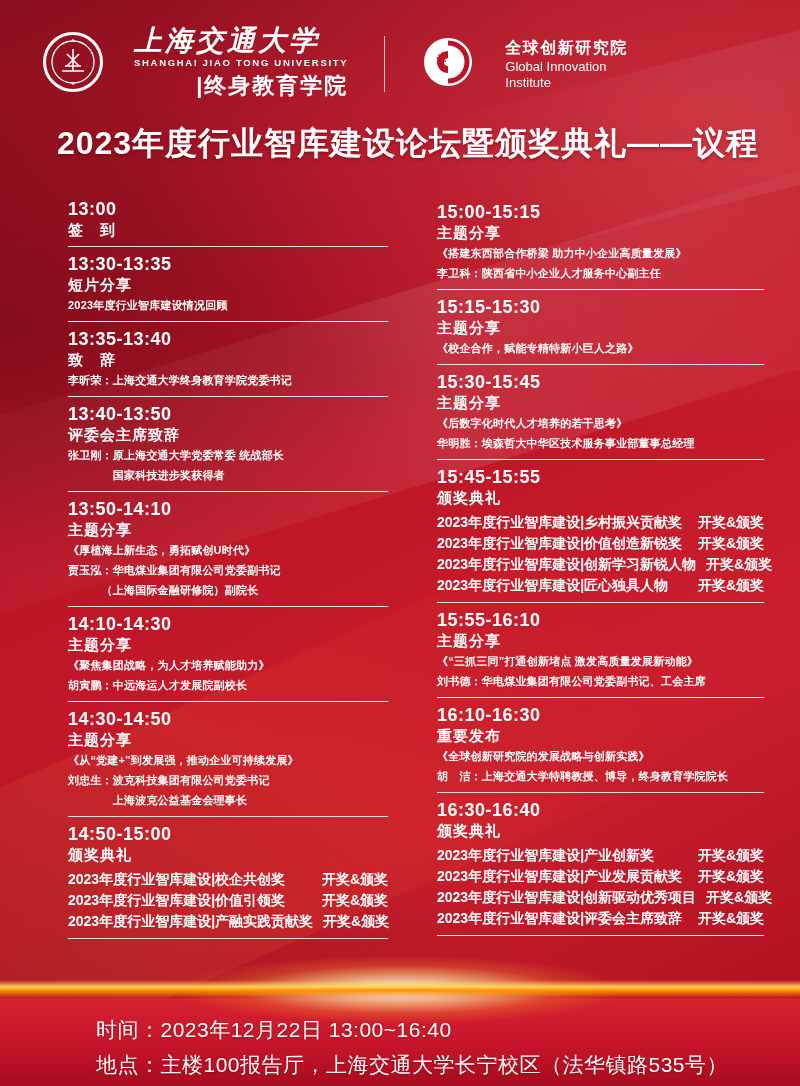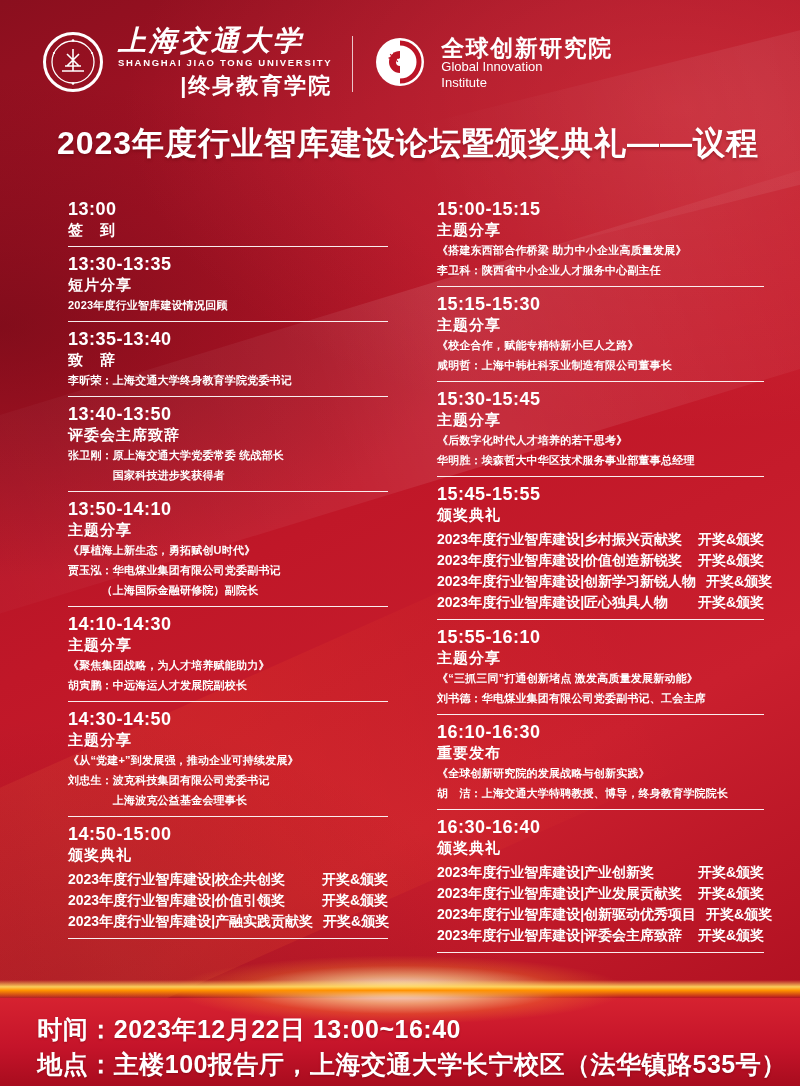--- a/index.html
+++ b/index.html
@@ -20,54 +20,54 @@
   .streak.s3{top:40px;left:420px;width:700px;height:150px;transform:rotate(-14deg);
     background:linear-gradient(90deg,transparent,rgba(255,255,255,0.07),transparent);}
   .footer-band{position:absolute;left:0;right:0;top:998px;height:88px;
     background:linear-gradient(180deg,#d62230 0%,#c5142a 55%,#a80c1e 100%);}
   .gold-line{position:absolute;left:0;right:0;top:980px;height:18px;
     background:linear-gradient(180deg,transparent 0%,rgba(255,214,92,0.95) 38%,#ff9100 58%,rgba(200,40,10,0) 100%);}
   .burst-glow{position:absolute;top:944px;left:110px;width:580px;height:88px;
     background:radial-gradient(50% 50% at 50% 52%,rgba(255,255,255,0.96) 0%,rgba(255,228,150,0.60) 32%,rgba(255,150,40,0.28) 55%,transparent 78%);}
 
   
-  .header{position:absolute;top:26px;left:42px;display:flex;align-items:center;gap:14px;}
+  .header{position:absolute;top:26px;left:42px;display:flex;align-items:center;gap:30px;}
   .sjtu-text{display:flex;flex-direction:column;align-items:flex-start;}
   .sjtu-zh{font-family:"DejaVu Serif","Liberation Serif",serif;font-style:italic;font-weight:bold;
     font-size:28px;letter-spacing:3px;line-height:30px;}
   .sjtu-en{font-size:9.5px;letter-spacing:1.7px;font-weight:bold;margin-top:1px;}
   .sjtu-school{font-size:22px;font-weight:bold;letter-spacing:2px;margin-top:3px;align-self:flex-end;}
   .logo-divider{width:1px;height:56px;background:rgba(255,255,255,0.75);margin:0 6px;}
   .gii-text{display:flex;flex-direction:column;}
-  .gii-zh{font-size:23px;font-weight:bold;letter-spacing:1.5px;line-height:22px;}
+  .gii-zh{font-size:16px;font-weight:bold;letter-spacing:1.5px;line-height:22px;}
   .gii-en{font-size:13px;line-height:16px;}
 
   
   .title{position:absolute;top:122px;left:0;right:0;text-align:center;
     font-size:32px;font-weight:800;letter-spacing:1px;text-shadow:0 2px 3px rgba(80,0,10,0.35);padding-left:16px;}
 
   
-  .agenda{position:absolute;top:198px;left:68px;right:36px;display:flex;align-items:flex-start;}
+  .agenda{position:absolute;top:198px;left:68px;right:36px;display:flex;align-items:center;}
   .col-left{width:320px;flex:none;}
   .v-divider{width:1px;background:rgba(255,255,255,0.85);margin:4px 12px 10px 8px;}
   .col-right{flex:1;min-width:0;margin-left:28px;}
   .session .time{font-size:18px;font-weight:800;line-height:22px;letter-spacing:0.5px;}
   .session .label{font-size:15px;font-weight:700;line-height:20px;letter-spacing:1px;}
   .session .line{font-size:11px;font-weight:700;line-height:20px;letter-spacing:0.2px;white-space:nowrap;}
   .awards{margin-top:4px;}
   .award-row{display:flex;justify-content:space-between;align-items:baseline;
     font-size:14px;font-weight:700;line-height:21px;}
   .award-name{white-space:nowrap;}
   .award-action{white-space:nowrap;margin-left:10px;}
   .sep{height:1px;background:rgba(255,255,255,0.92);margin:6px 0;}
 
   
   .footer{position:absolute;top:1012px;left:0;right:0;}
   .footer-inner{width:fit-content;margin:0 auto;}
-  .footer-line{font-size:25px;font-weight:700;line-height:35px;letter-spacing:0.5px;
+  .footer-line{font-size:21px;font-weight:400;line-height:35px;letter-spacing:0.5px;
     text-shadow:0 1px 2px rgba(90,0,10,0.4);padding-left:24px;}
 </style>
 </head>
 <body>
 
 <div class="poster">
   <div class="streak s1"></div>
   <div class="streak s2"></div>
   <div class="streak s3"></div>
   <div class="footer-band"></div>
@@ -185,21 +185,20 @@
           <div class="time">15:00-15:15</div>
           <div class="label">主题分享</div>
           <div class="line">《搭建东西部合作桥梁 助力中小企业高质量发展》</div>
           <div class="line">李卫科：陕西省中小企业人才服务中心副主任</div>
           <div class="sep"></div>
         </section>
         <section class="session">
           <div class="time">15:15-15:30</div>
           <div class="label">主题分享</div>
           <div class="line">《校企合作，赋能专精特新小巨人之路》</div>
-          <div class="line">咸明哲：上海中韩杜科泵业制造有限公司董事长</div>
           <div class="sep"></div>
         </section>
         <section class="session">
           <div class="time">15:30-15:45</div>
           <div class="label">主题分享</div>
           <div class="line">《后数字化时代人才培养的若干思考》</div>
           <div class="line">华明胜：埃森哲大中华区技术服务事业部董事总经理</div>
           <div class="sep"></div>
         </section>
         <section class="session">

